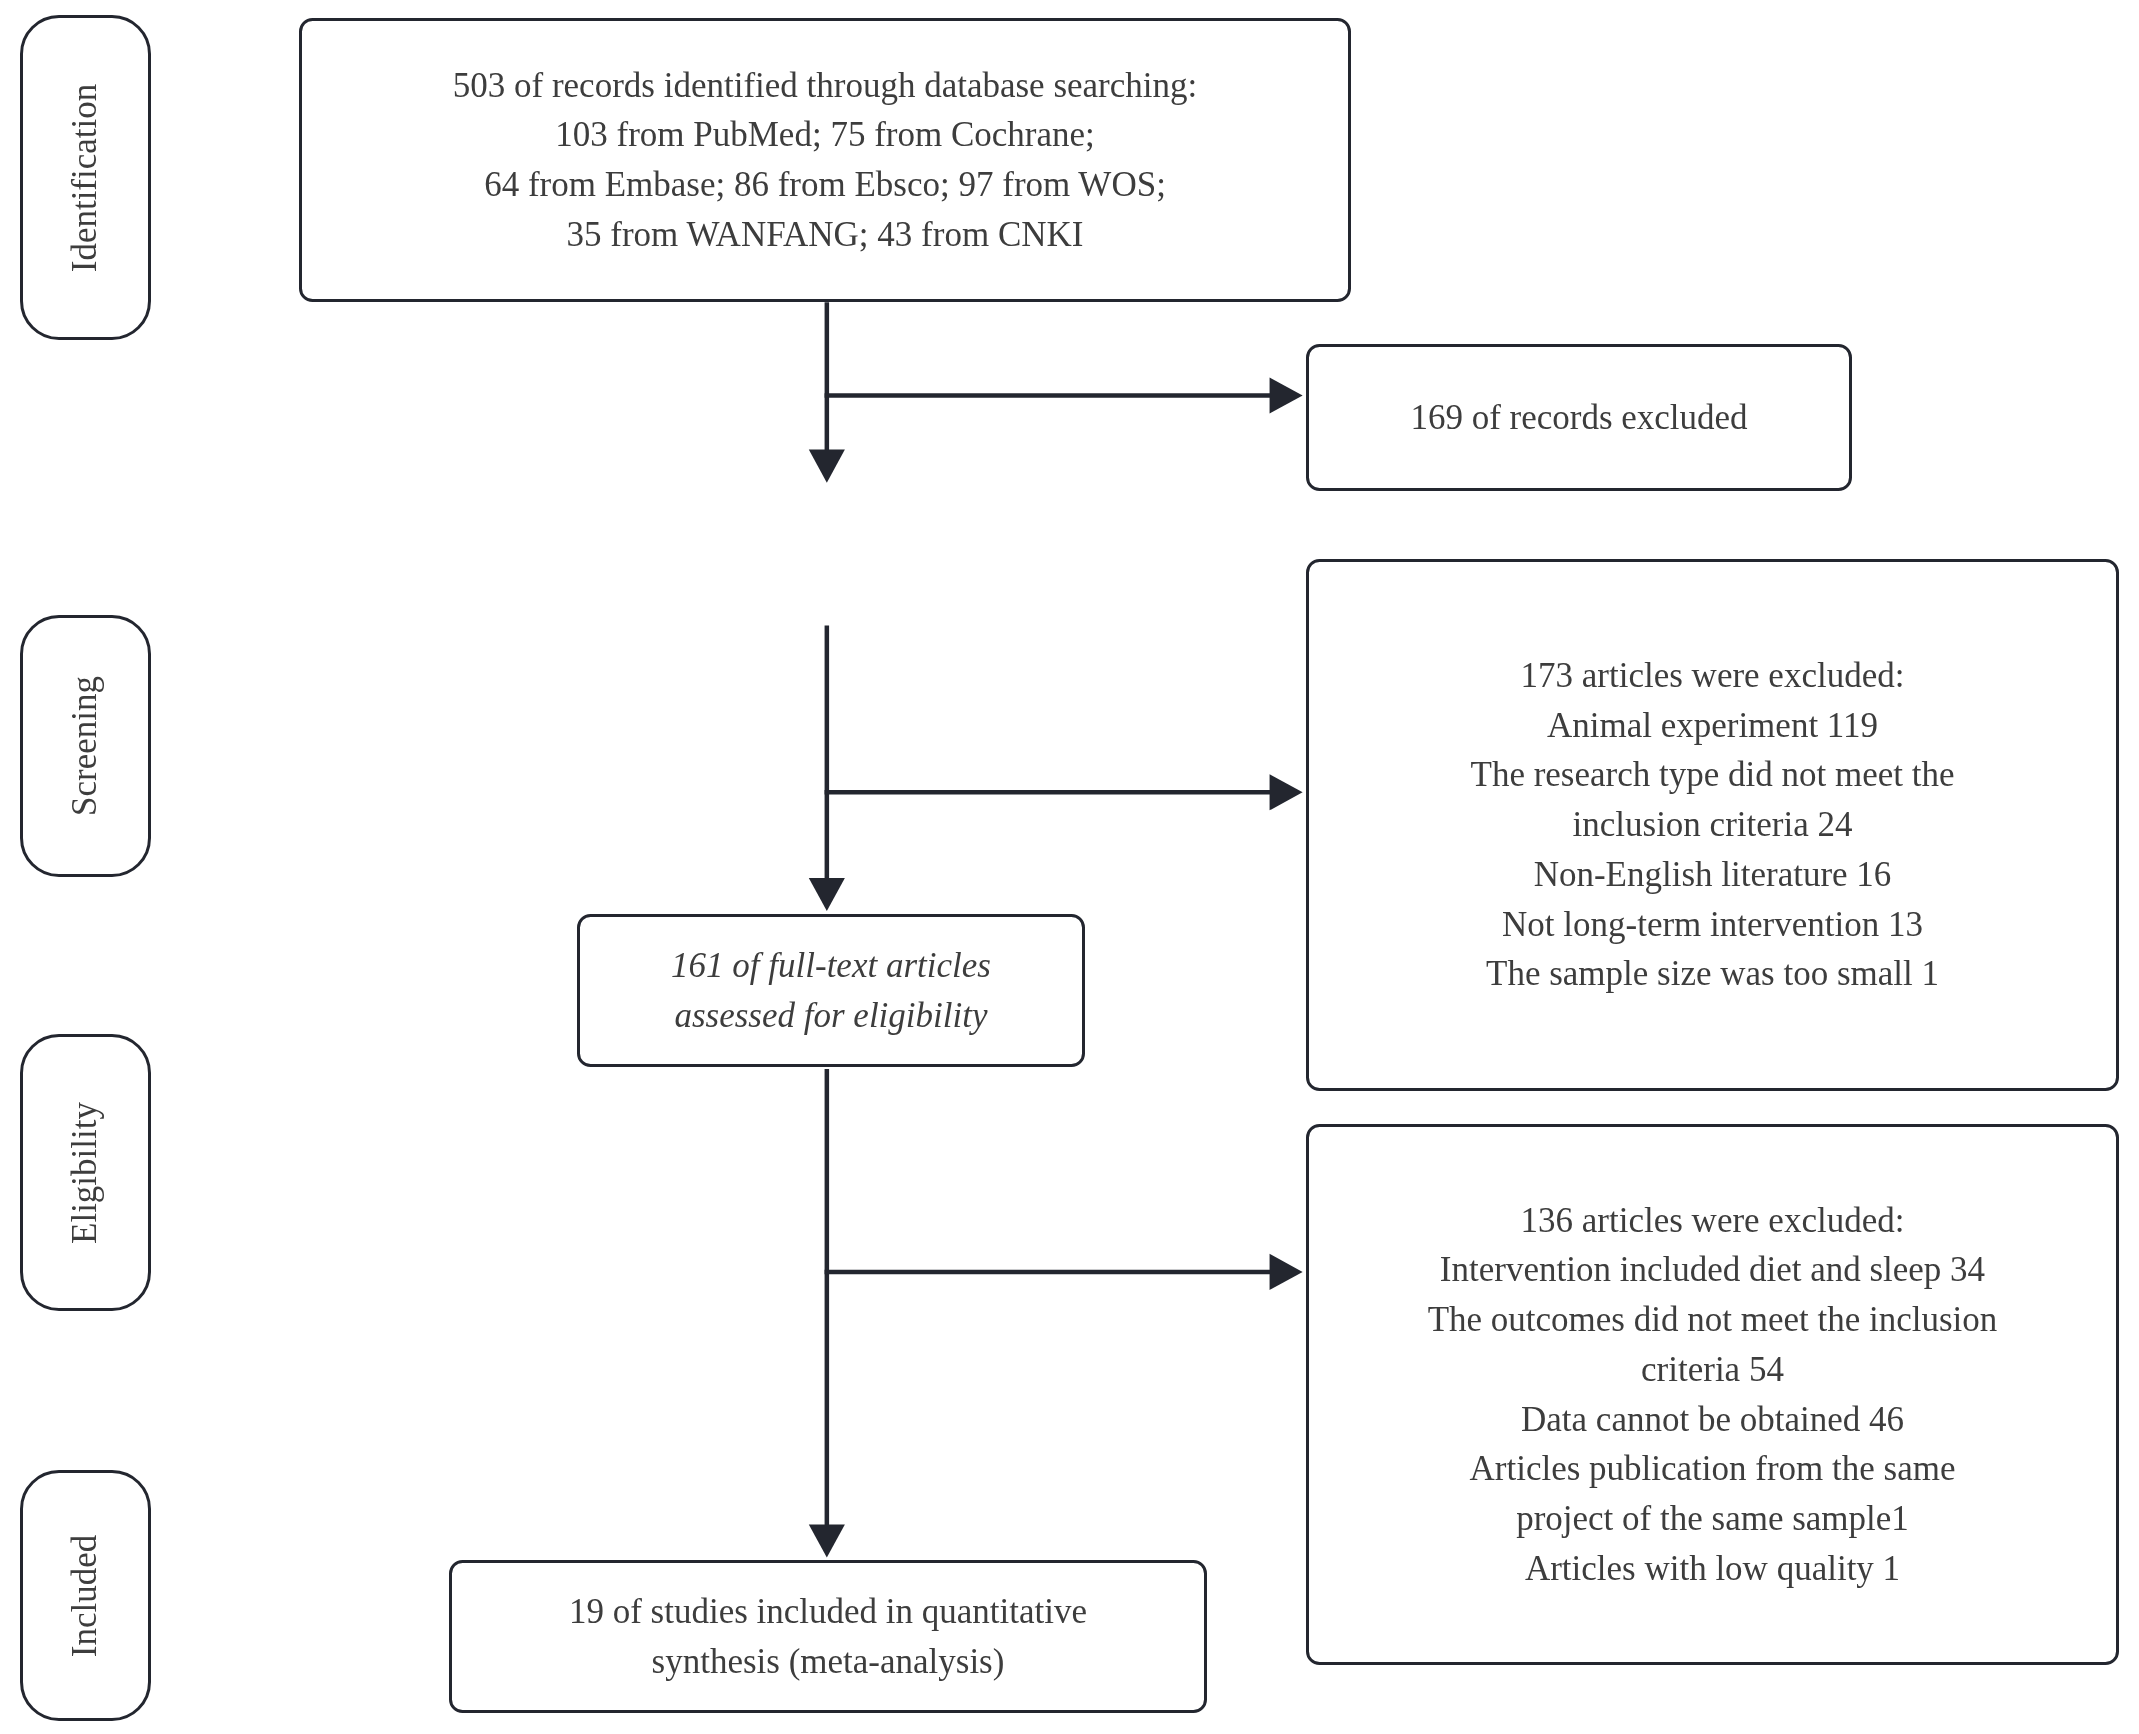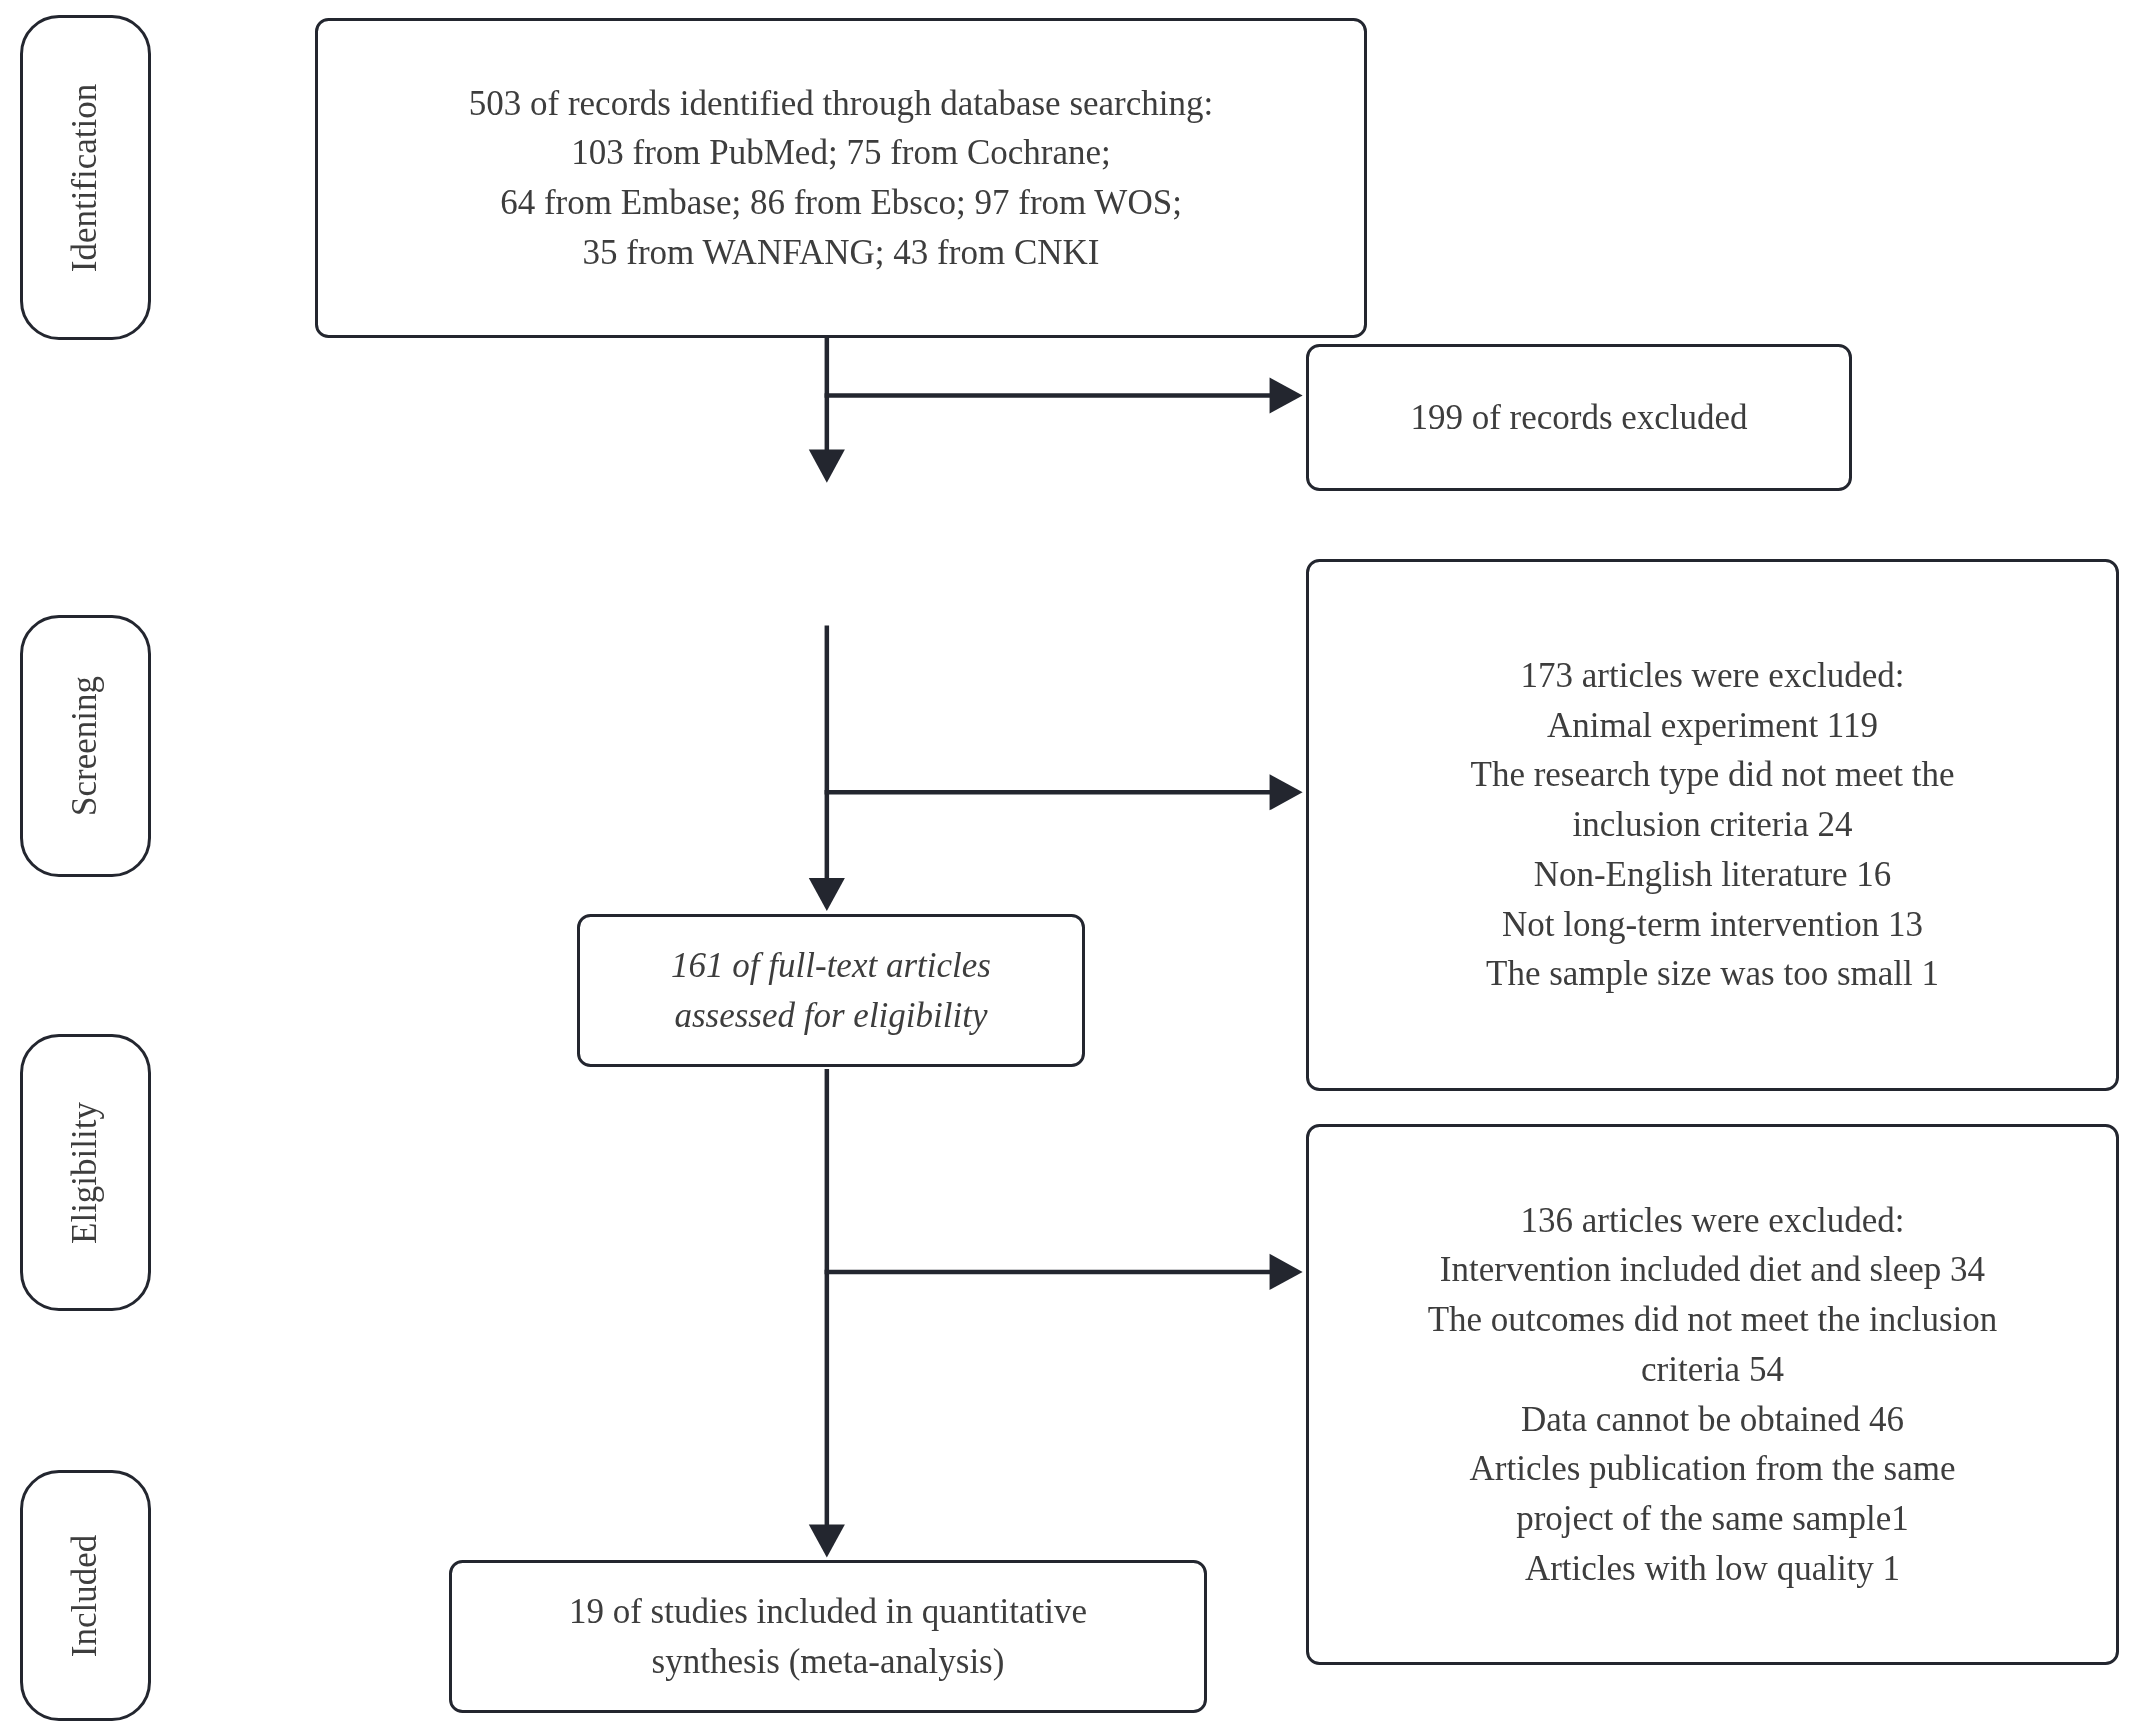--- a/index.html
+++ b/index.html
@@ -108,29 +108,29 @@
   </div>
 
   <div class="stage" style="left:19.5px; top:1034px; width:131px; height:277px;">
     <span class="vtext">Eligibility</span>
   </div>
 
   <div class="stage" style="left:19.5px; top:1470px; width:131px; height:251px;">
     <span class="vtext">Included</span>
   </div>
 
-  <div class="box" style="left:315px; top:18px; width:1052px; height:320px;">
+  <div class="box" style="left:299px; top:18px; width:1052px; height:284px;">
     <span>503 of records identified through database searching:
 103 from PubMed; 75 from Cochrane;
 64 from Embase; 86 from Ebsco; 97 from WOS;
 35 from WANFANG; 43 from CNKI</span>
   </div>
 
   <div class="box" style="left:1306px; top:344px; width:546px; height:147px;">
-    <span>199 of records excluded</span>
+    <span>169 of records excluded</span>
   </div>
 
 
   <div class="box" style="left:1306px; top:559px; width:813px; height:532px;">
     <span>173 articles were excluded:
 Animal experiment 119
 The research type did not meet the
 inclusion criteria 24
 Non-English literature 16
 Not long-term intervention 13

